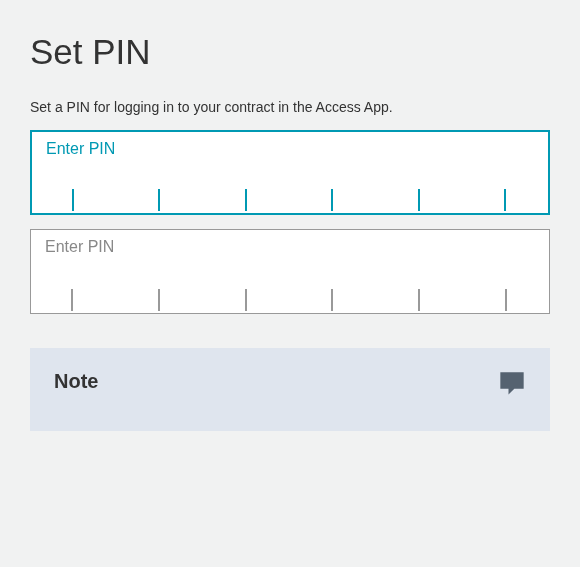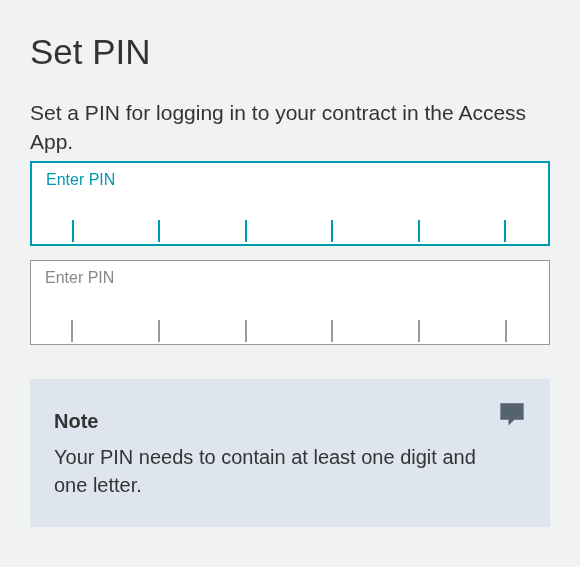--- a/index.html
+++ b/index.html
@@ -15,24 +15,24 @@
       padding: 32px 30px 0 30px;
       color: #333;
     }
     .page-title {
       font-size: 35px;
       font-weight: 400;
       color: #333;
       margin-bottom: 26px;
     }
     .description {
-      font-size: 21px;
+      font-size: 14px;
       line-height: 1.4;
       color: #333;
-      margin-bottom: 4px;
+      margin-bottom: 12px;
     }
     .pin-field {
       width: 100%;
       height: 85px;
       background: #fff;
       position: relative;
       margin-bottom: 14px;
     }
     .pin-field.active {
       border: 2px solid #0099b3;
@@ -78,21 +78,20 @@
       margin-top: 34px;
       background: #dfe5ee;
       padding: 22px 24px 28px 24px;
       position: relative;
     }
     .note-title {
       font-size: 20px;
       font-weight: 700;
       color: #333;
       margin-bottom: 10px;
-      margin-top: 9px;
     }
     .note-text {
       font-size: 20px;
       line-height: 1.4;
       color: #333;
       padding-right: 50px;
     }
     .note-icon {
       position: absolute;
       top: 22px;
@@ -135,14 +134,13 @@
   </div>
 </div>
 
 <div class="note-box">
   <div class="note-title">Note</div>
   <span class="note-icon">
     <svg viewBox="0 0 24 24" width="28" height="28">
       <path class="speech-bubble" d="M2 2 h20 v14 h-8 l-5 5 v-5 h-7 z"></path>
     </svg>
   </span>
-  <div class="note-text">Your PIN needs to contain at least one digit and one letter.</div>
 </div>
 
 </body></html>

